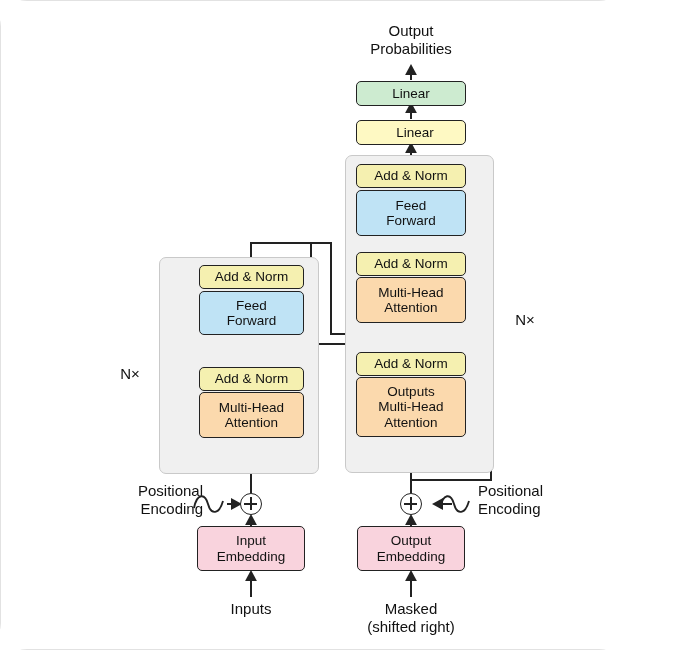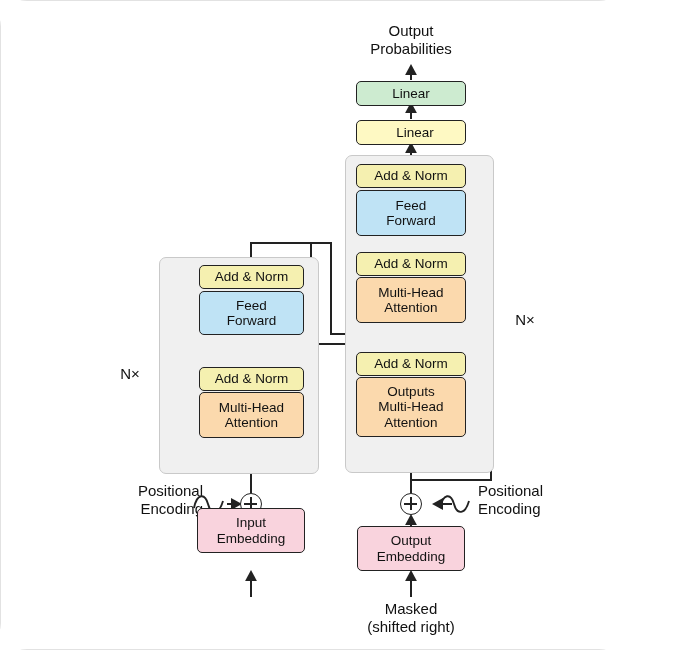--- a/index.html
+++ b/index.html
@@ -225,23 +225,24 @@
 
   <div class="label" style="left:478px; top:482px; width:120px; text-align:left;">Positional
 Encoding</div>
 
   <svg class="sine" style="left:438px; top:491px;" viewBox="0 0 34 26">
     <path d="M2,17 C5,2 13,2 16,13 C19,24 27,24 31,10" stroke="#222222" stroke-width="1.9" fill="none"></path>
   </svg>
 
   <div class="circle-plus" style="left:400px; top:493px;"></div>
 
-  <div class="box" style="left:197px; top:508px; width:108px; height:45px; background:#f9d3dd;">Input
+  <div class="box" style="left:197px; top:526px; width:108px; height:45px; background:#f9d3dd;">Input
 Embedding</div>
 
   <div class="box" style="left:357px; top:526px; width:108px; height:45px; background:#f9d3dd;">Output
 Embedding</div>
 
+  <div class="label" style="left:191px; top:600px; width:120px;">Inputs</div>
 
   <div class="label" style="left:341px; top:600px; width:140px;">Masked
 (shifted right)</div>
 
 </div>
 
 </body></html>

